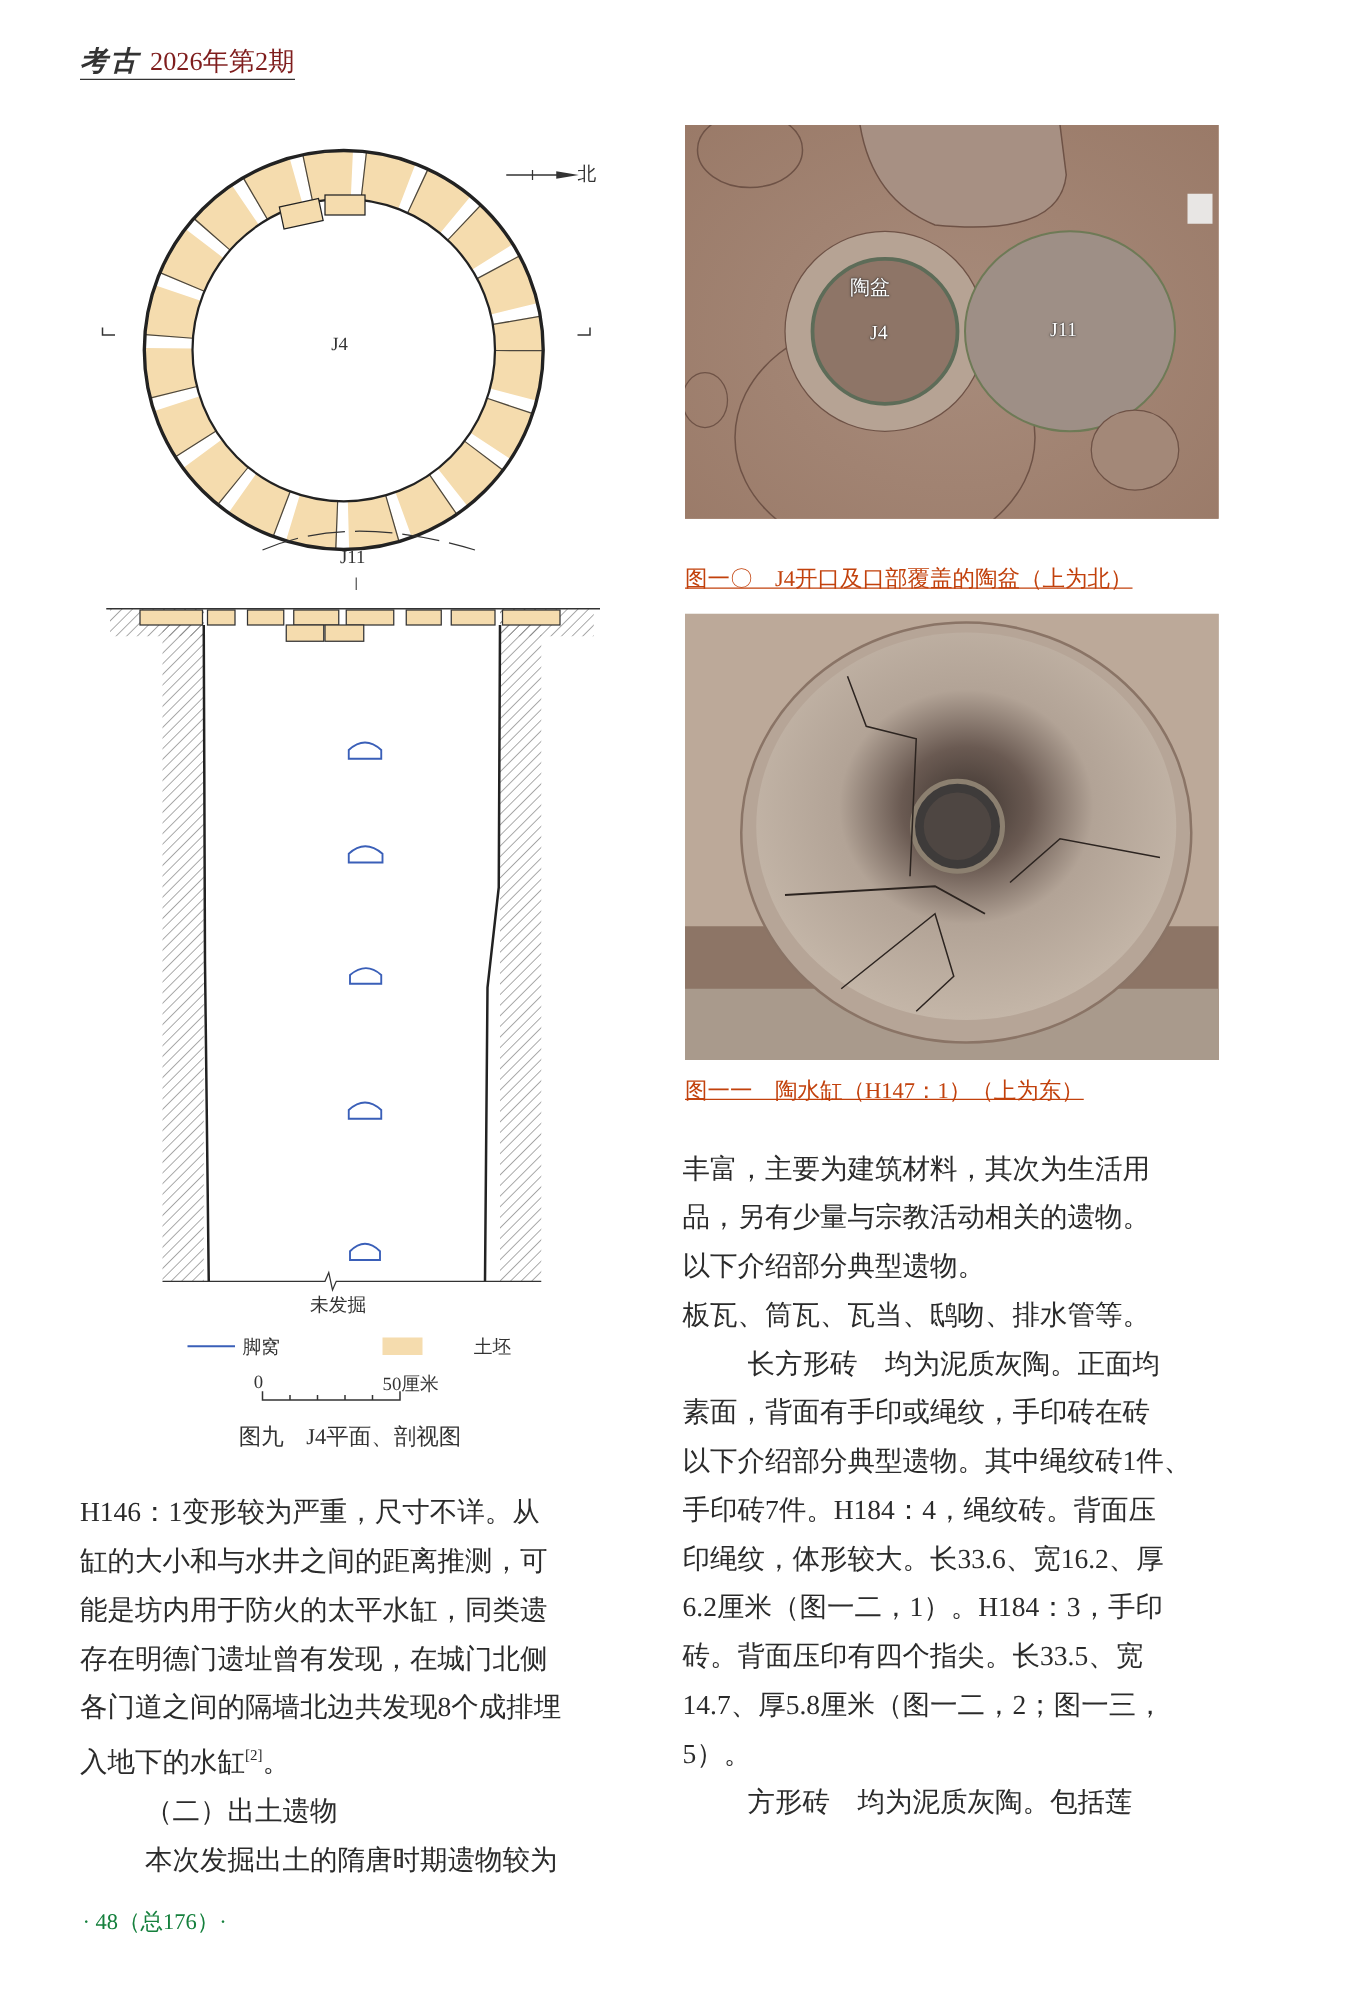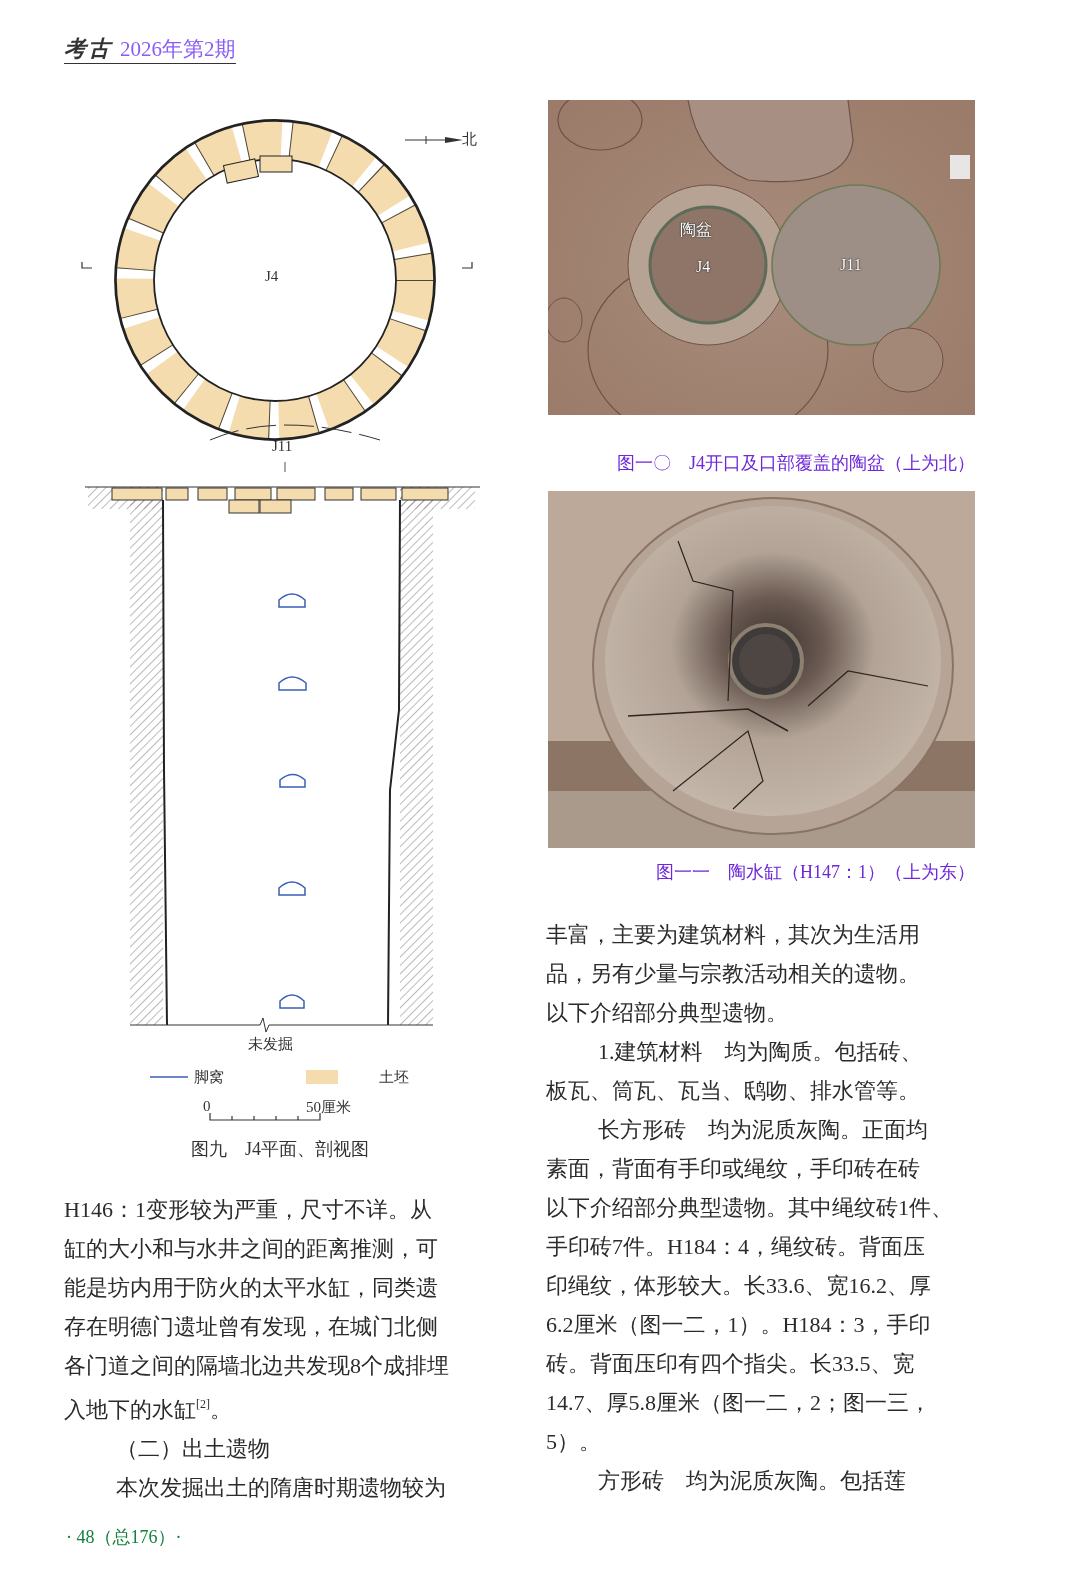--- a/index.html
+++ b/index.html
@@ -1,33 +1,33 @@
 <!DOCTYPE html>
 <html><head>
 <meta charset="utf-8">
 <style>
   * { box-sizing: border-box; margin: 0; padding: 0; }
   html, body { width: 1080px; height: 1593px; background: #ffffff; overflow: hidden; }
   body { position: relative; font-family: "Liberation Serif", "DejaVu Serif", serif; color: #2a2a2a; }
 
   .header { position: absolute; left: 64px; top: 34px; height: 30px; border-bottom: 1.5px solid #333; padding-bottom: 12px; display: flex; align-items: baseline; gap: 8px; }
   .header .journal { font-size: 22px; font-style: italic; font-weight: bold; letter-spacing: 2px; color: #333; }
-  .header .issue { font-size: 21px; color: #8b5cf6; }
+  .header .issue { font-size: 21px; color: #7f1d1d; }
 
   .fig9 { position: absolute; left: 70px; top: 90px; width: 420px; height: 1090px; }
   .fig9 svg { position: absolute; left: 0; top: 0; }
   .fig9 .lbl { position: absolute; font-size: 15px; color: #333; }
   .fig9 .caption { position: absolute; left: 0; width: 420px; top: 1047px; text-align: center; font-size: 18px; color: #333; word-spacing: 0; }
 
   .photo { position: absolute; left: 548px; width: 427px; overflow: hidden; }
   .photo1 { top: 100px; height: 315px; background: #a98a78; }
   .photo2 { top: 491px; height: 357px; background: #b8a899; }
   .photo .ptxt { position: absolute; font-size: 16px; color: #fff; text-shadow: 0 0 2px #333, 0 0 1px #000; }
 
-  .pcaption { position: absolute; left: 548px; width: 427px; text-align: right; font-size: 18px; color: #6d28d9; }
+  .pcaption { position: absolute; left: 548px; width: 427px; text-align: left; font-size: 18px; color: #c2410c; text-decoration: underline; }
 
   .col { position: absolute; font-size: 22px; line-height: 39px; color: #2b2b2b; }
   .col p { white-space: nowrap; }
   .col .indent { padding-left: 52px; }
   .col-left { left: 64px; top: 1190px; width: 434px; }
   .col-right { left: 546px; top: 915px; width: 434px; }
   sup { font-size: 12px; vertical-align: 9px; }
 
   .footer { position: absolute; left: 66px; top: 1525px; font-size: 18px; color: #15803d; }
 </style>
@@ -188,21 +188,20 @@
   <p>各门道之间的隔墙北边共发现8个成排埋</p>
   <p><span>入地下的水缸</span><sup>[2]</sup><span>。</span></p>
   <p class="indent">（二）出土遗物</p>
   <p class="indent">本次发掘出土的隋唐时期遗物较为</p>
 </div>
 
 <div class="col col-right">
   <p>丰富，主要为建筑材料，其次为生活用</p>
   <p>品，另有少量与宗教活动相关的遗物。</p>
   <p>以下介绍部分典型遗物。</p>
-  <p class="indent">1.建筑材料　均为陶质。包括砖、</p>
   <p>板瓦、筒瓦、瓦当、鸱吻、排水管等。</p>
   <p class="indent">长方形砖　均为泥质灰陶。正面均</p>
   <p>素面，背面有手印或绳纹，手印砖在砖</p>
   <p>以下介绍部分典型遗物。其中绳纹砖1件、</p>
   <p>手印砖7件。H184：4，绳纹砖。背面压</p>
   <p>印绳纹，体形较大。长33.6、宽16.2、厚</p>
   <p>6.2厘米（图一二，1）。H184：3，手印</p>
   <p>砖。背面压印有四个指尖。长33.5、宽</p>
   <p>14.7、厚5.8厘米（图一二，2；图一三，</p>
   <p>5）。</p>

